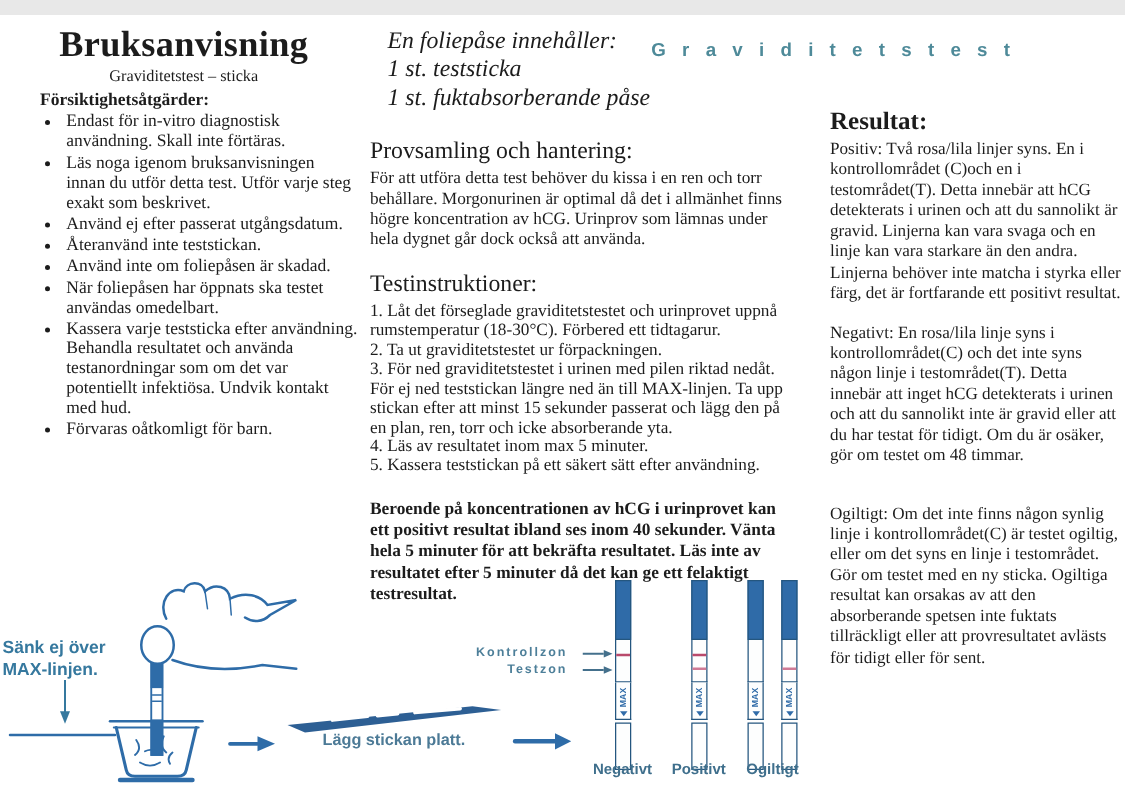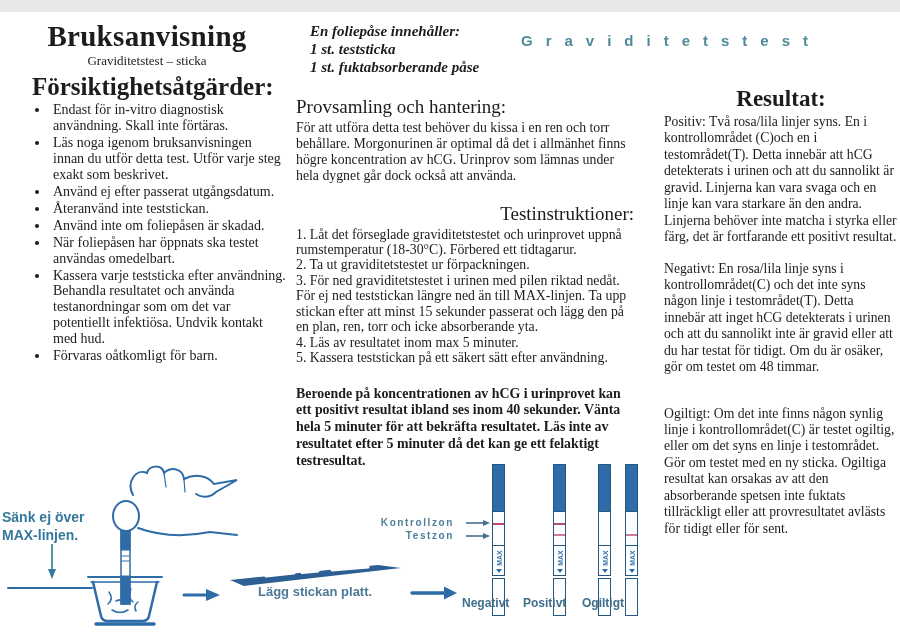--- a/index.html
+++ b/index.html
@@ -5,37 +5,37 @@
   html,body{margin:0;padding:0;background:#e8e8e8;}
   .page{position:relative;width:900px;height:632px;background:#ffffff;overflow:hidden;
         font-family:"Liberation Serif", serif;color:#1c1c1c;margin:12px auto;}
   .bottom-edge{position:absolute;left:0;bottom:0;width:100%;height:4px;
         background:linear-gradient(#cfd3d6,#9aa0a6);}
 
   
   .col-left{position:absolute;left:8px;top:8px;width:278px;}
   .title{font-size:29px;font-weight:bold;margin:0;text-align:center;letter-spacing:.3px;}
   .subtitle{font-size:13px;margin:0;text-align:center;}
-  .prec-heading{font-size:25px;font-weight:bold;margin:4px 0 1px 24px;}
+  .prec-heading{font-size:14px;font-weight:bold;margin:4px 0 1px 24px;}
   ul.prec{margin:0 0 0 42px;padding:0;font-size:14px;line-height:1.14;}
   ul.prec li{margin:0 0 1px 0;padding-left:3px;font-family:Liberation Serif, serif;}
 
   
   .col-mid{position:absolute;left:296px;top:10px;width:338px;}
-  .package{font-style:italic;font-size:15px;line-height:1.2;margin:0 0 0 14px;font-weight:bold;}
+  .package{font-style:italic;font-size:19px;line-height:1.2;margin:0 0 0 14px;}
   .mid-heading{font-size:19px;font-weight:normal;margin:0;}
   .gap-a{margin-top:20px;}
-  .gap-b{margin-top:18px;text-align:right;}
+  .gap-b{margin-top:18px;}
   .mid-body{font-size:13.8px;line-height:1.17;margin:2px 0 0;}
   .steps{font-size:13.8px;line-height:1.12;margin-top:2px;}
   .warning{font-weight:bold;font-size:13.9px;line-height:1.22;margin-top:20px;}
 
   
   .col-right{position:absolute;left:664px;top:74px;width:234px;}
-  .res-heading{font-size:23px;font-weight:bold;margin:0;text-align:center;}
+  .res-heading{font-size:20px;font-weight:bold;margin:0;}
   .res-p{font-size:13.7px;line-height:1.2;margin:2px 0 0;}
   .res-p.m1{margin-top:15px;}
   .res-p.m2{margin-top:30px;}
 
   
   .brand{position:absolute;left:521px;top:20px;font-family:"Liberation Sans",sans-serif;
          font-size:15px;font-weight:600;letter-spacing:13px;color:#4e8a99;white-space:nowrap;}
 
   
   .sans{font-family:"Liberation Sans",sans-serif;text-align:center;}
@@ -54,21 +54,21 @@
   .zline.c{top:11px;background:#b94a6c;}
   .zline.t{top:22px;background:#cf7b96;}
   .stick-max{height:30px;border:1px solid #24567f;border-top:none;background:#fdfefe;
              position:relative;box-sizing:border-box;}
   .stick-max span{position:absolute;left:50%;top:42%;transform:translate(-50%,-50%) rotate(-90deg);
              font-family:"Liberation Sans",sans-serif;font-size:7px;font-weight:bold;color:#2f6ba8;}
   .max-flag{position:absolute;left:3px;bottom:2px;width:0;height:0;border-style:solid;
              border-width:4px 3px 0 3px;border-color:#2f6ba8 transparent transparent transparent;}
   .stick-bottom{height:38px;margin-top:2px;border:1px solid #24567f;background:#fdfefe;
              box-sizing:border-box;}
-  .result-label{position:absolute;top:584px;width:72px;
+  .result-label{position:absolute;top:596px;width:72px;text-align:center;
              font-family:"Liberation Sans",sans-serif;font-size:12px;font-weight:600;color:#3f6f8c;}
 </style>
 </head>
 <body>
 
 <div class="page">
 
   <div class="col-left">
     <h1 class="title">Bruksanvisning</h1>
     <p class="subtitle">Graviditetstest – sticka</p>

